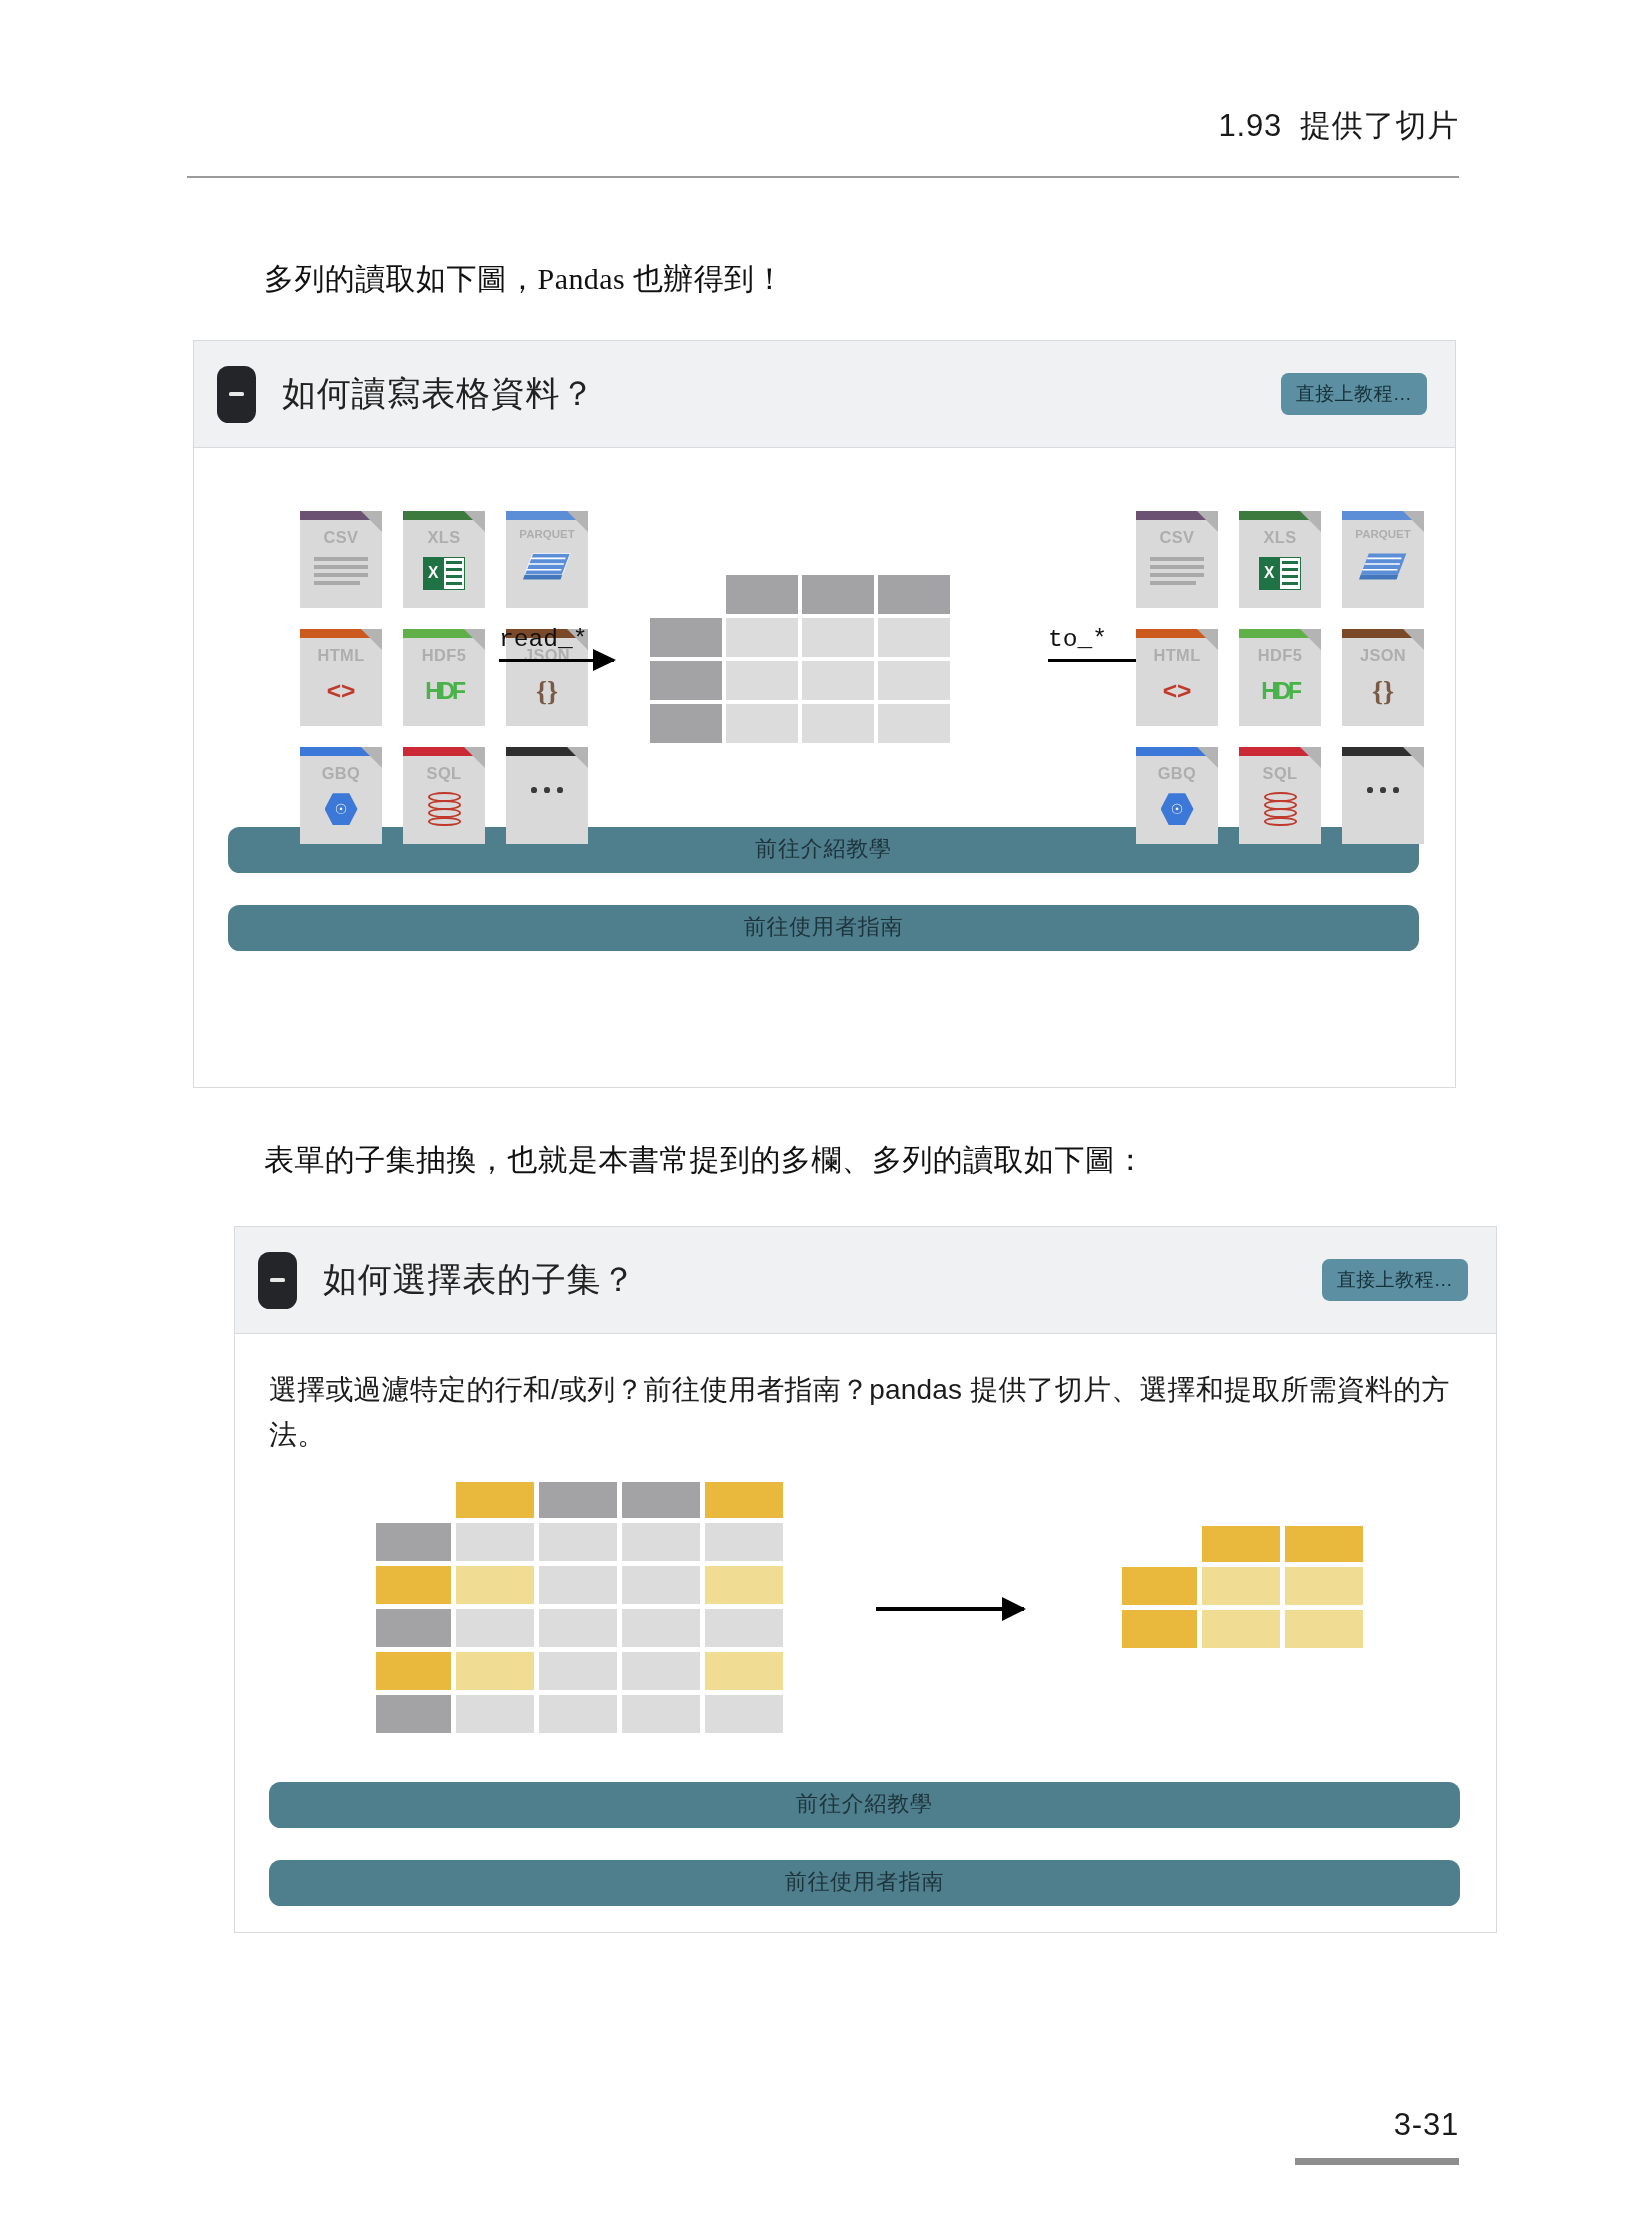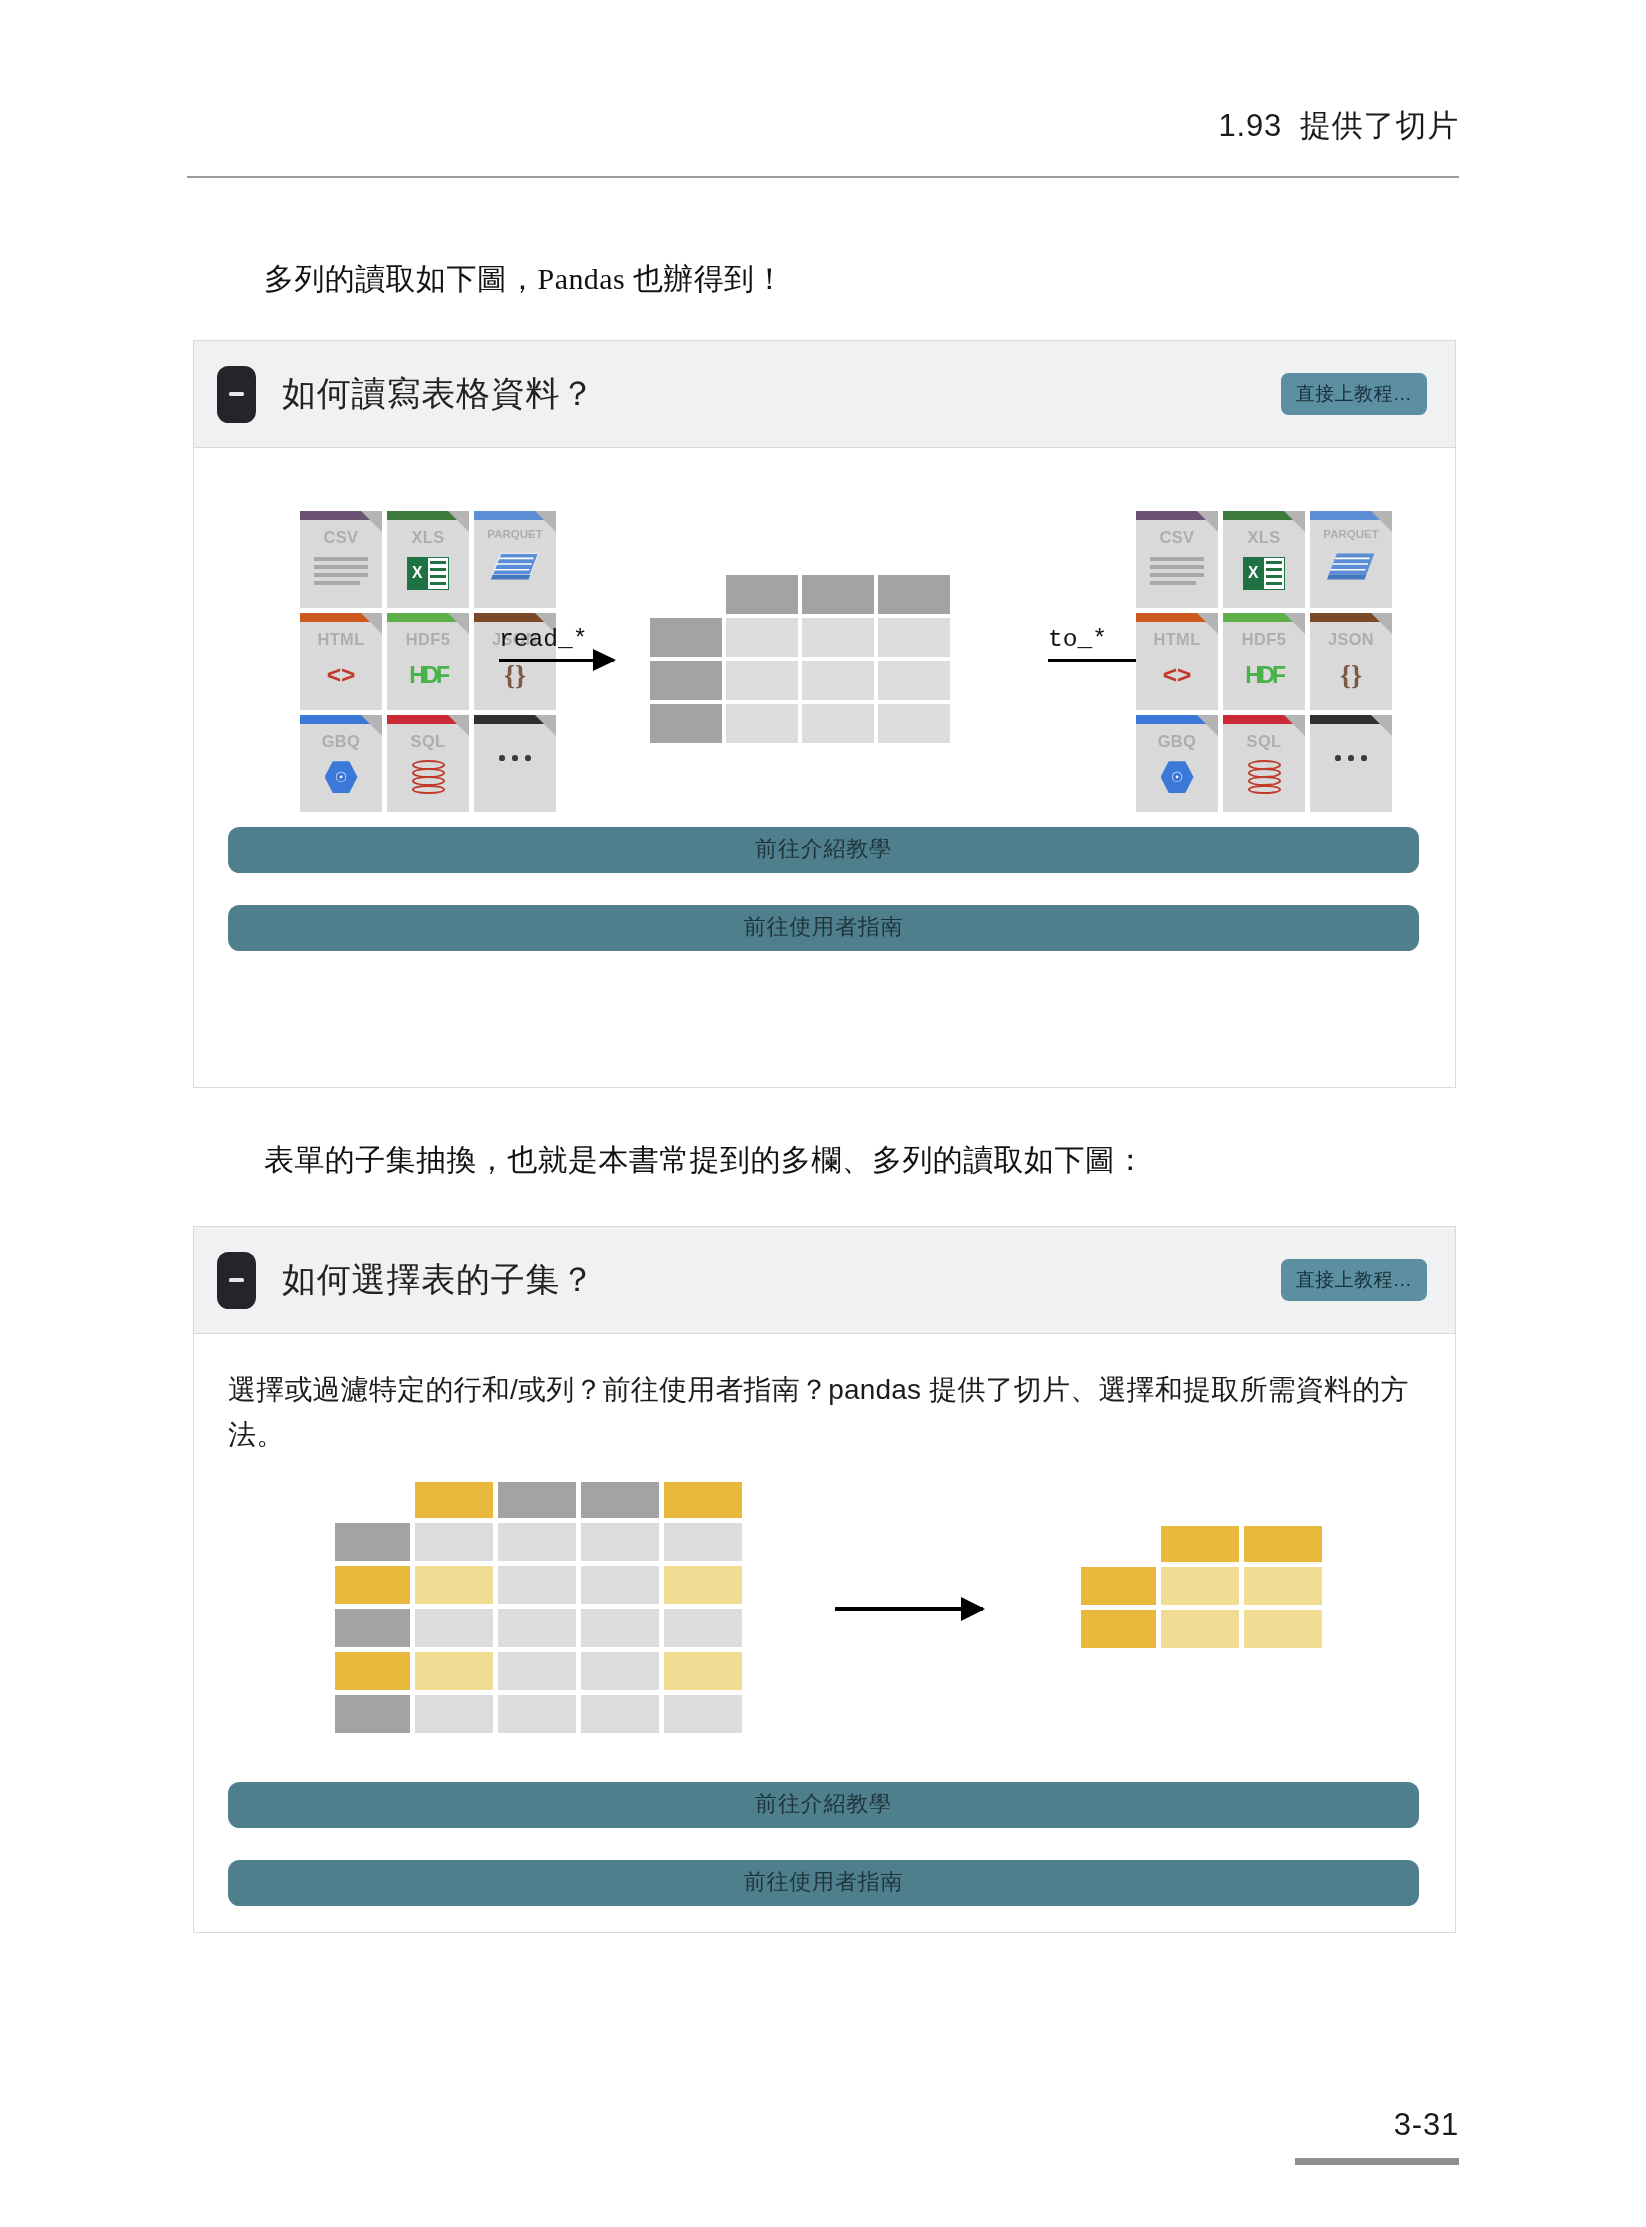--- a/index.html
+++ b/index.html
@@ -52,21 +52,21 @@
   
   .card {
     position: absolute;
     left: 193px;
     width: 1263px;
     border: 1.6px solid #d8dade;
     background: #ffffff;
     box-sizing: border-box;
   }
   .card-1 { top: 340px; height: 748px; }
-  .card-2 { top: 1226px; height: 707px; }
+  .card-2 { top: 1226px; height: 707px; margin-left: 41px; }
 
   .card-header {
     background: #f0f1f2;
     border-bottom: 1.6px solid #d8dade;
     height: 107px;
     display: flex;
     align-items: center;
     padding: 0 28px 0 23px;
     box-sizing: border-box;
     position: relative;
@@ -158,21 +158,21 @@
     position: relative;
     height: 312px;
     margin: 29.5px 0 0 0;
   }
   .icon-grid {
     position: absolute;
     top: 0;
     display: grid;
     grid-template-columns: repeat(3, 82px);
     grid-template-rows: repeat(3, 97px);
-    gap: 5px;
+    gap: 21px;
   }
   .icon-grid.left  { left: 72px; }
   .icon-grid.right { left: 908px; }
 
   .file-icon {
     position: relative;
     width: 82px;
     height: 97px;
     background: #d9d9d9;
     display: flex;

